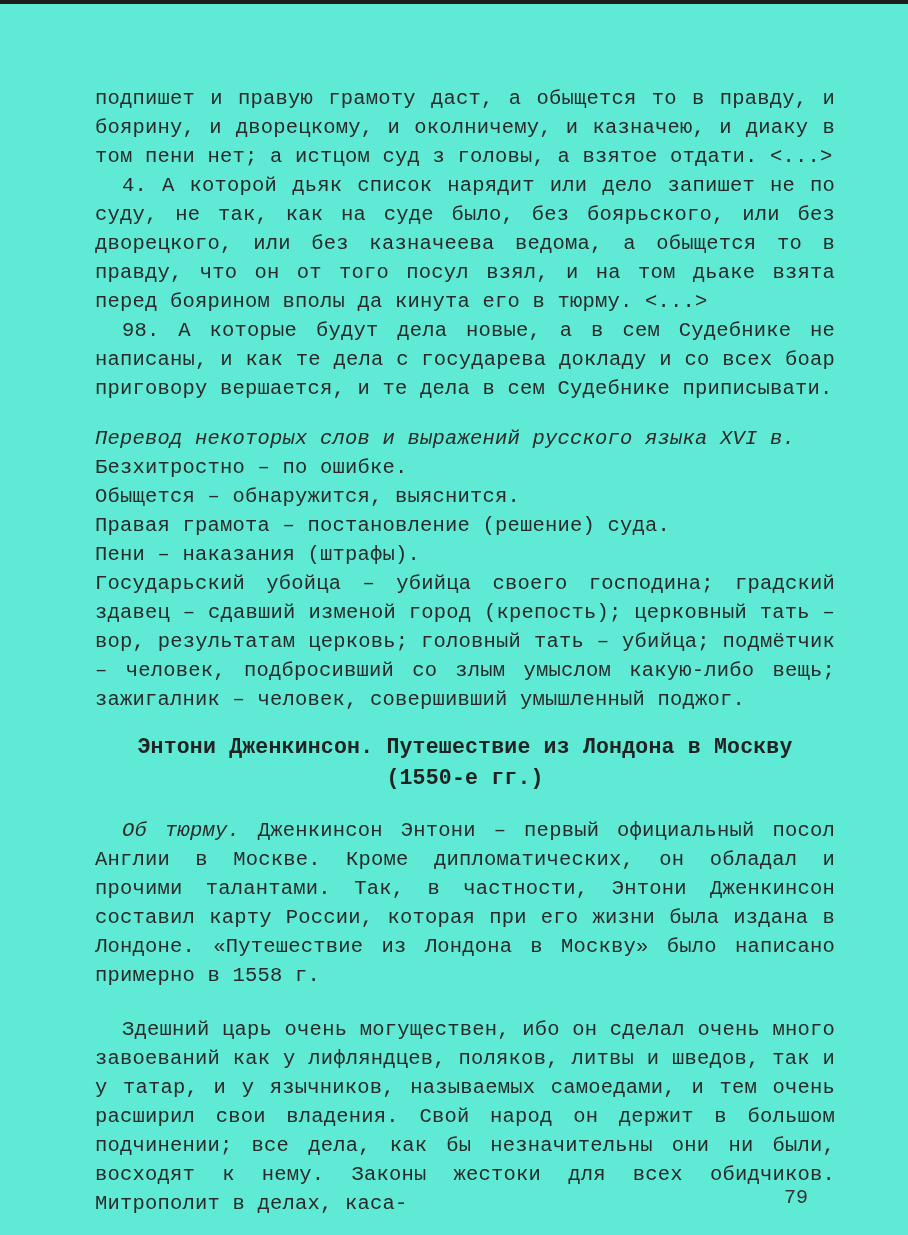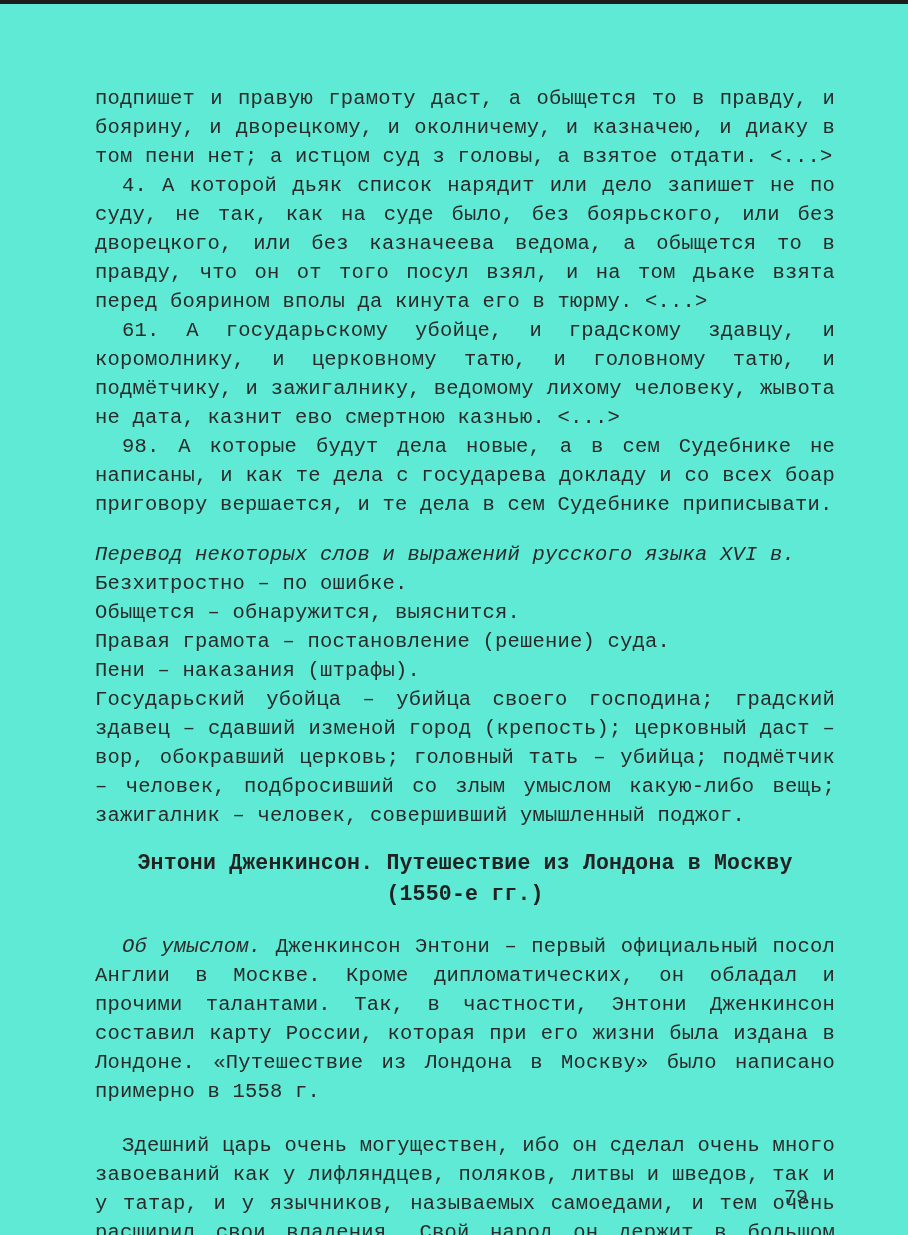--- a/index.html
+++ b/index.html
@@ -74,40 +74,39 @@
 <div class="canvas">
 
   <div class="scan-edge-top"></div>
 
   <div class="page-body">
 
     <p>подпишет и правую грамоту даст, а обыщется то в правду, и боярину, и дворецкому, и околничему, и казначею, и диаку в том пени нет; а истцом суд з головы, а взятое отдати. &lt;...&gt;</p>
 
     <p class="indent">4. А которой дьяк список нарядит или дело запишет не по суду, не так, как на суде было, без боярьского, или без дворецкого, или без казначеева ведома, а обыщется то в правду, что он от того посул взял, и на том дьаке взята перед боярином вполы да кинута его в тюрму. &lt;...&gt;</p>
 
-    <p class="indent">61. А государьскому убойце, и градскому здавцу, и коромолнику, и церковному татю, и головному татю, и подмётчику, и зажигалнику, ведомому лихому человеку, жывота не дата, казнит ево смертною казнью. &lt;...&gt;</p>
 
     <p class="indent">98. А которые будут дела новые, а в сем Судебнике не написаны, и как те дела с государева докладу и со всех боар приговору вершается, и те дела в сем Судебнике приписывати.</p>
 
     <p class="glossary-heading">Перевод некоторых слов и выражений русского языка XVI в.</p>
 
     <p class="glossary-line">Безхитростно – по ошибке.</p>
     <p class="glossary-line">Обыщется – обнаружится, выяснится.</p>
     <p class="glossary-line">Правая грамота – постановление (решение) суда.</p>
     <p class="glossary-line">Пени – наказания (штрафы).</p>
-    <p class="glossary-line">Государьский убойца – убийца своего господина; градский здавец – сдавший изменой город (крепость); церковный даст – вор, обокравший церковь; головный тать – убийца; подмётчик – человек, подбросивший со злым умыслом какую-либо вещь; зажигалник – человек, совершивший умышленный поджог.</p>
+    <p class="glossary-line">Государьский убойца – убийца своего господина; градский здавец – сдавший изменой город (крепость); церковный тать – вор, результатам церковь; головный тать – убийца; подмётчик – человек, подбросивший со злым умыслом какую-либо вещь; зажигалник – человек, совершивший умышленный поджог.</p>
 
 
     <p class="chapter-title">
       <span>Энтони Дженкинсон. Путешествие из Лондона в Москву</span><br>
       <span>(1550-е гг.)</span>
     </p>
 
     <p class="about-author indent">
-      <span class="lead">Об умыслом.</span><span> Дженкинсон Энтони – первый официальный посол Англии в Москве. Кроме дипломатических, он обладал и прочими талантами. Так, в частности, Энтони Дженкинсон составил карту России, которая при его жизни была издана в Лондоне. «Путешествие из Лондона в Москву» было написано примерно в 1558 г.</span>
+      <span class="lead">Об тюрму.</span><span> Дженкинсон Энтони – первый официальный посол Англии в Москве. Кроме дипломатических, он обладал и прочими талантами. Так, в частности, Энтони Дженкинсон составил карту России, которая при его жизни была издана в Лондоне. «Путешествие из Лондона в Москву» было написано примерно в 1558 г.</span>
     </p>
 
     <p class="narrative indent">Здешний царь очень могуществен, ибо он сделал очень много завоеваний как у лифляндцев, поляков, литвы и шведов, так и у татар, и у язычников, называемых самоедами, и тем очень расширил свои владения. Свой народ он держит в большом подчинении; все дела, как бы незначительны они ни были, восходят к нему. Законы жестоки для всех обидчиков. Митрополит в делах, каса-</p>
 
   </div>
 
   <div class="page-number">79</div>
 
 </div>
 

